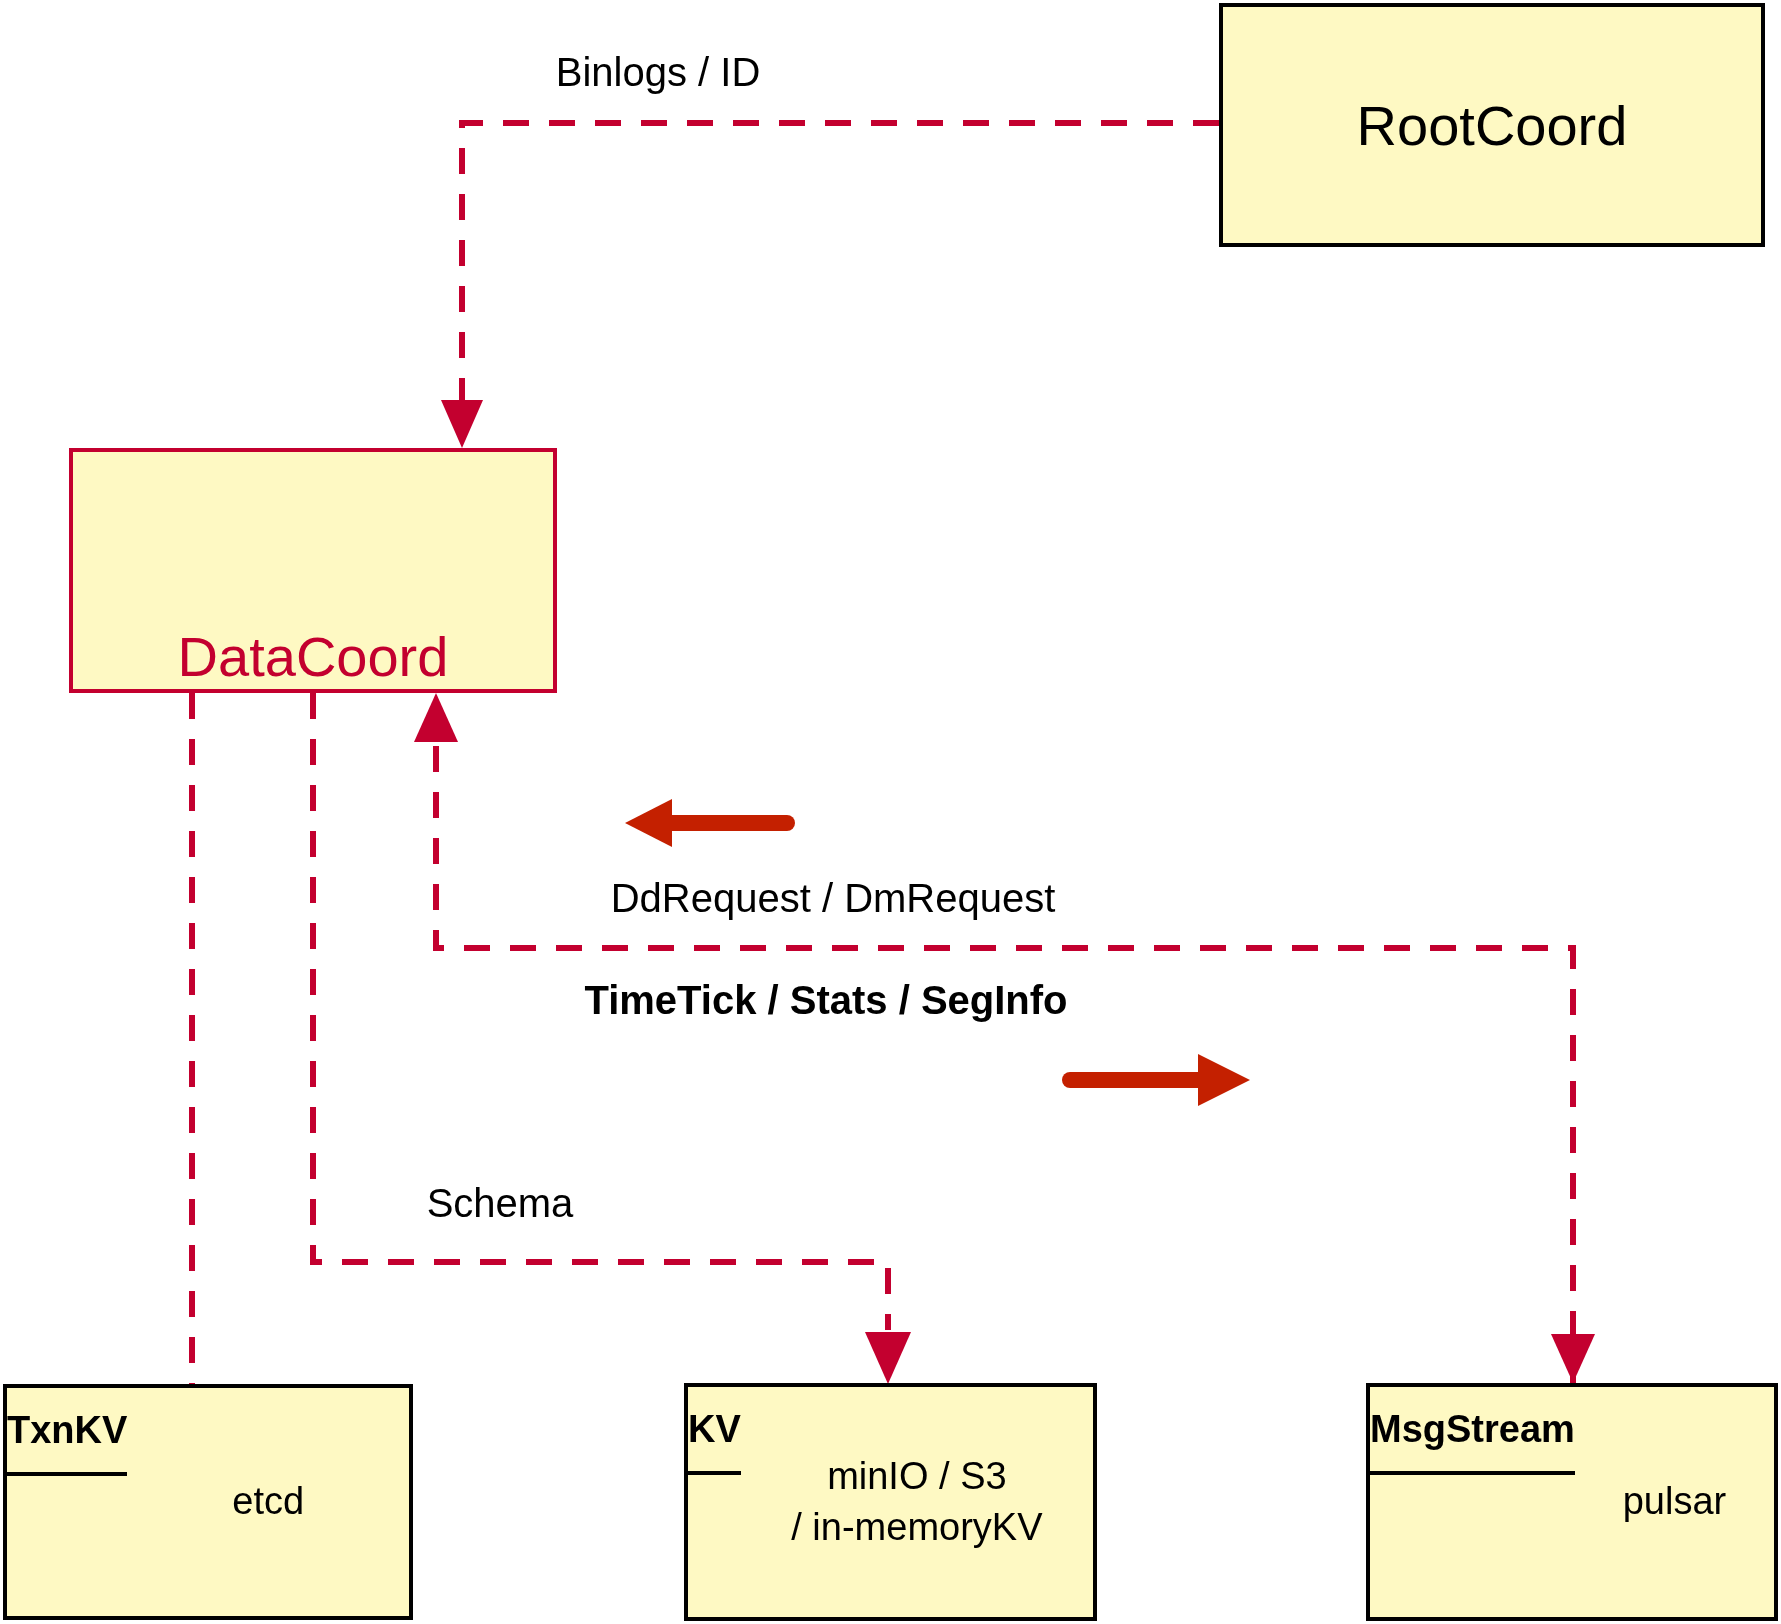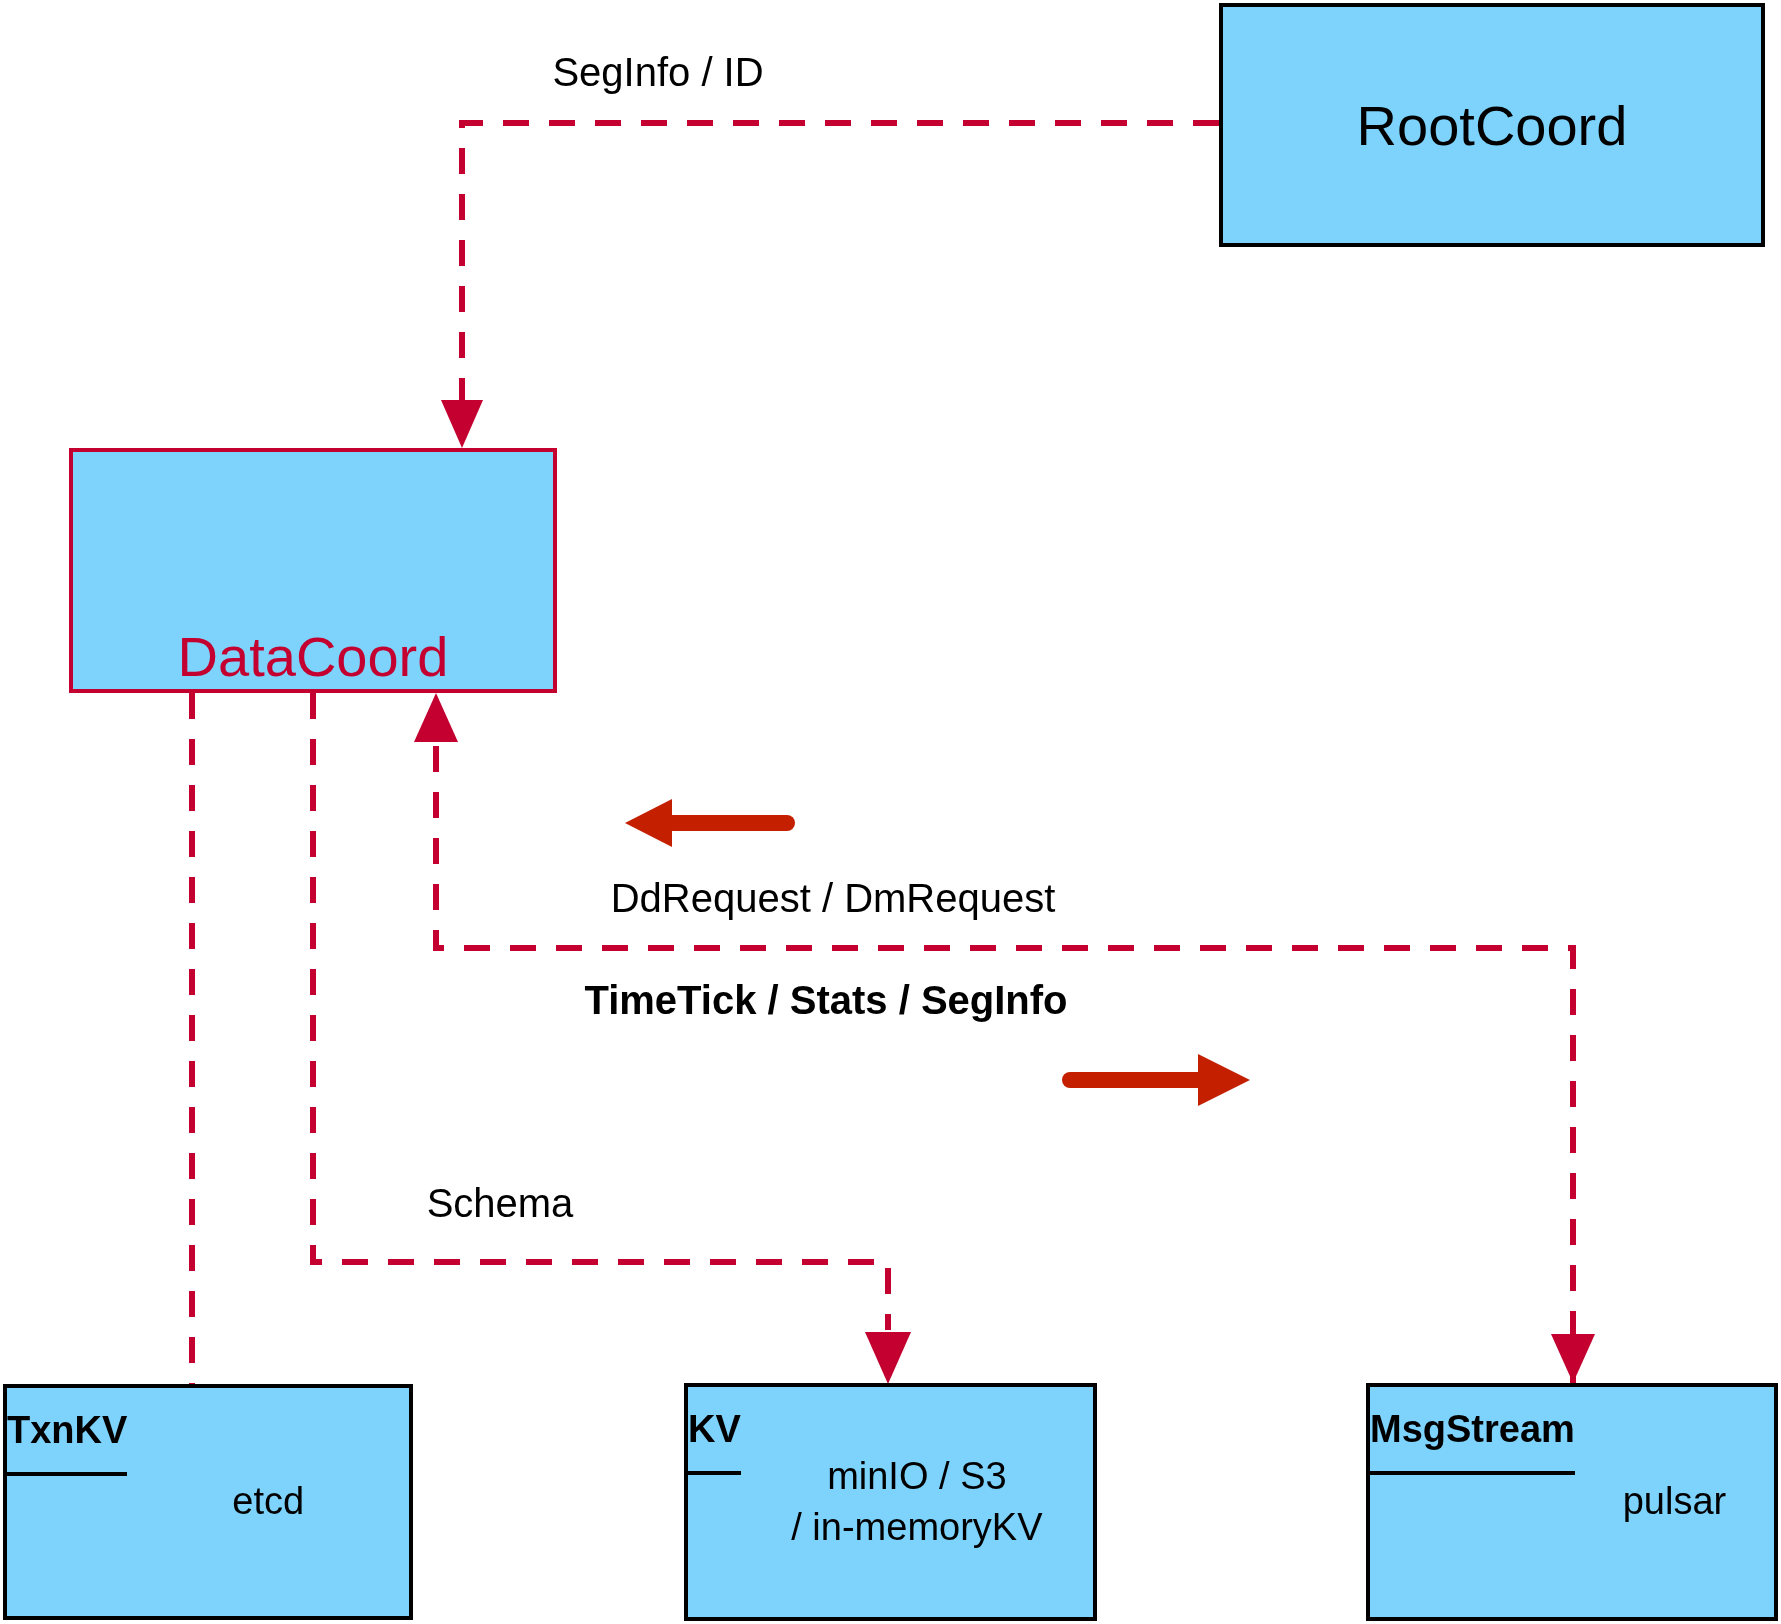--- a/index.html
+++ b/index.html
@@ -18,21 +18,21 @@
   svg.layer {
     position: absolute;
     top: 0;
     left: 0;
     width: 1781px;
     height: 1624px;
   }
   .node {
     position: absolute;
     box-sizing: border-box;
-    background: #7dd3fc;
+    background: #fef9c3;
   }
   .node-plain {
     border: 4px solid #000000;
     display: flex;
     align-items: center;
     justify-content: center;
   }
   .node-plain .node-title {
     font-size: 56px;
     color: #000000;
@@ -151,21 +151,21 @@
     </div>
   </div>
 
   <div class="node node-split" style="left:1366px; top:1383px; width:412px; height:238px;">
     <div class="split-header" style="height:84px;">MsgStream</div>
     <div class="split-body">
       <div>pulsar</div>
     </div>
   </div>
 
-  <div class="edge-label" style="left:658px; top:72px;">SegInfo / ID</div>
+  <div class="edge-label" style="left:658px; top:72px;">Binlogs / ID</div>
 
   <div class="edge-label" style="left:833px; top:898px;">DdRequest / DmRequest</div>
 
   <div class="edge-label" style="left:826px; top:1000px;font-weight:bold;">TimeTick / Stats / SegInfo</div>
 
   <div class="edge-label" style="left:500px; top:1203px;">Schema</div>
 
 </div>
 
 </body></html>

